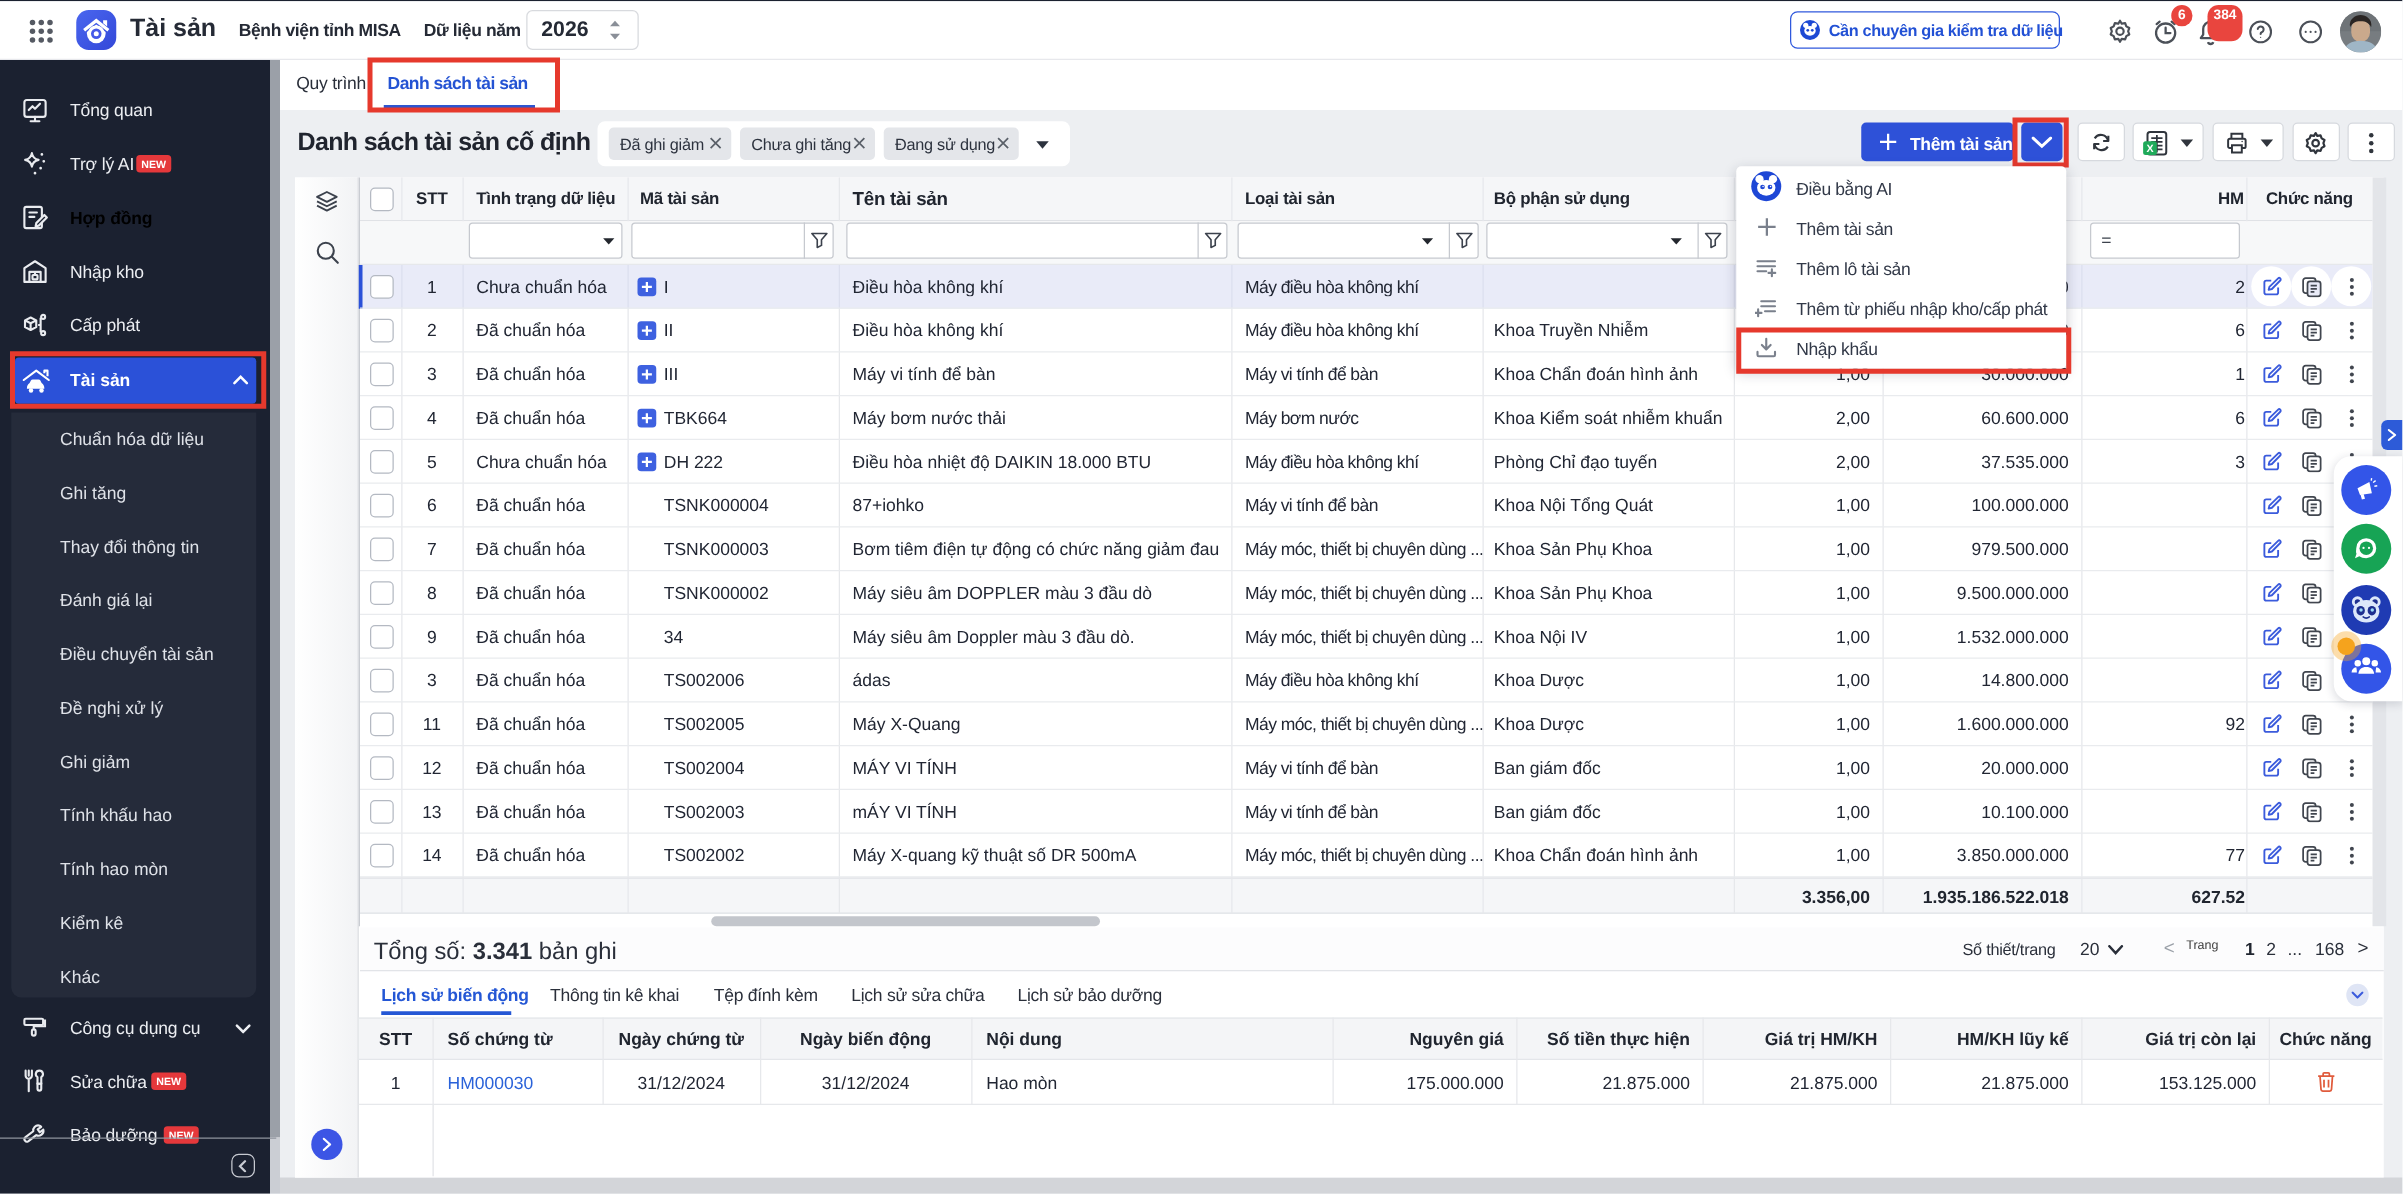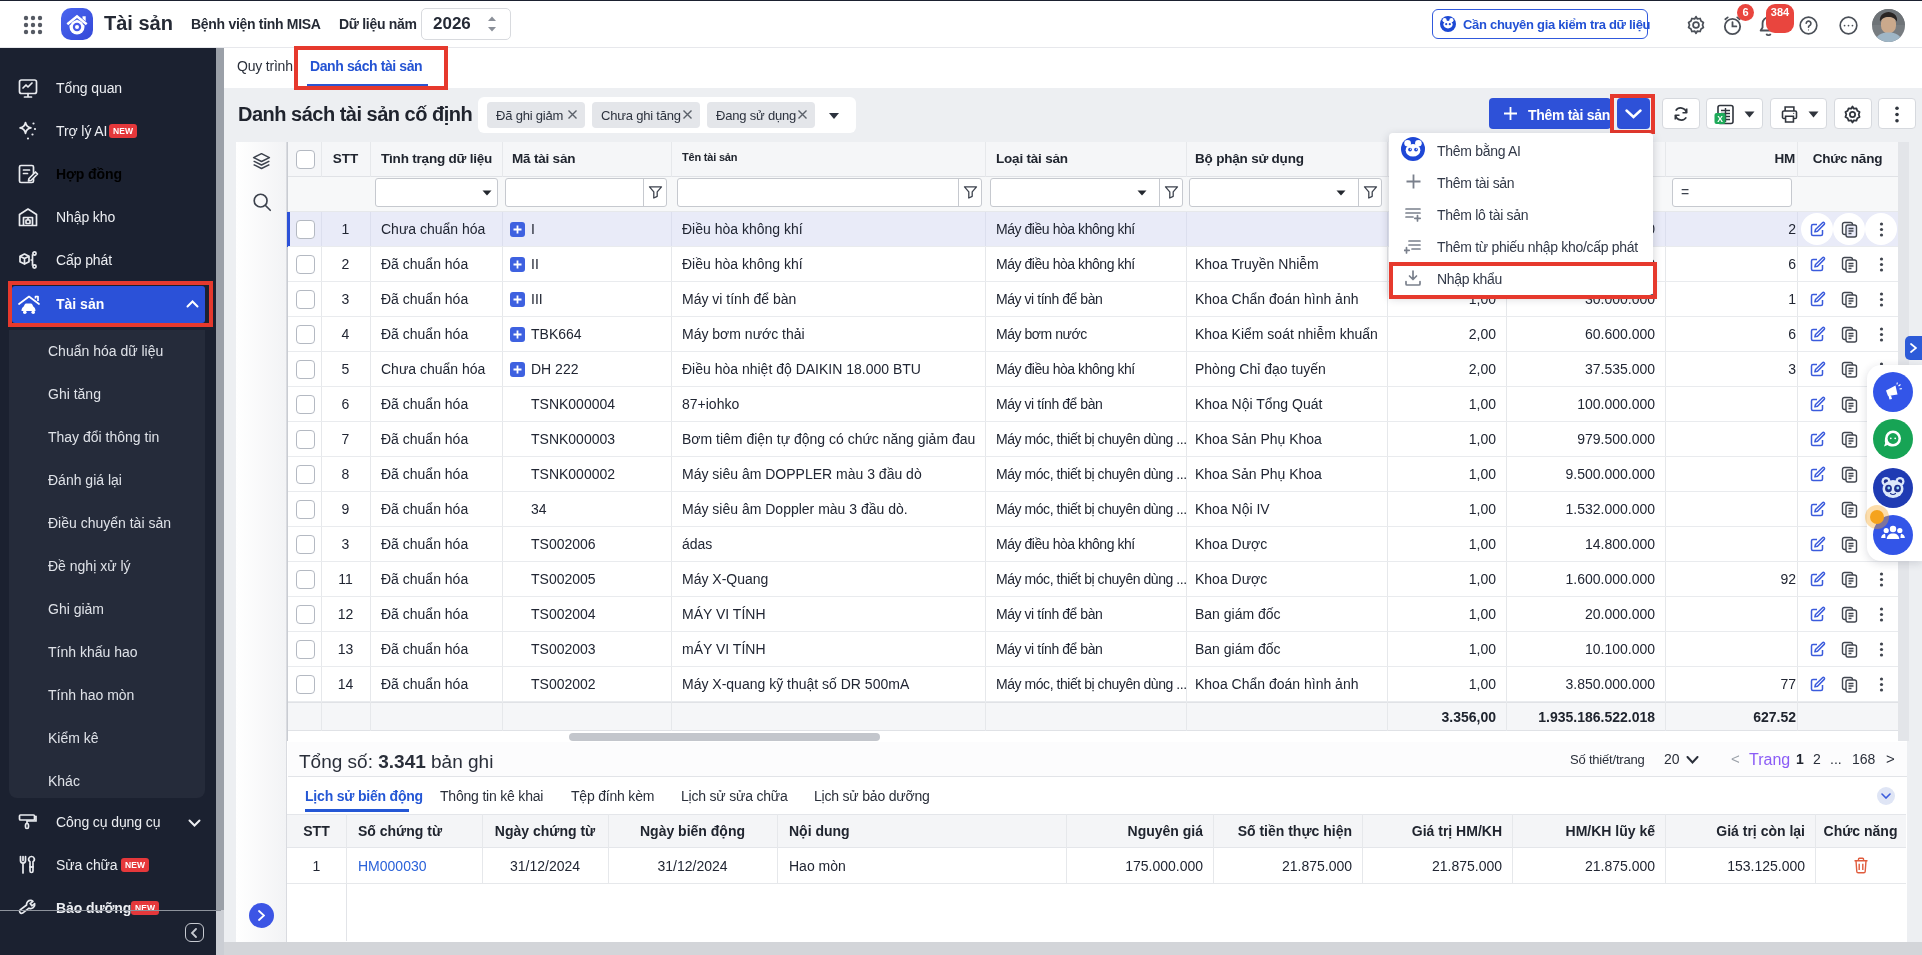--- a/index.html
+++ b/index.html
@@ -239,21 +239,21 @@
 <svg class="ab" style="left:16px;top:853px" width="24" height="24" viewBox="0 0 24 24" fill="none" stroke="#e9ebef" stroke-width="1.7">
     <path d="M7 3.5 v4 M4.5 3.5 v4 a2.5 2.5 0 0 0 5 0 v-4 M7 10 V20" stroke-linecap="round"></path>
     <path d="M15.5 3.5 a2.8 2.8 0 0 0-1.5 5.2 V14 h3 V8.7 A2.8 2.8 0 0 0 15.5 3.5 z" stroke-linejoin="round"></path>
     <path d="M14 14 h3 v4 a1.5 1.5 0 0 1-3 0 z"></path>
   </svg>
 <div class="ab" style="left:56px;top:857px;font-size:14px;letter-spacing:-0.1px;color:#eceef2;font-weight:400">Sửa chữa</div>
 <div class="ab tc" style="left:121px;top:858px;width:28px;height:14px;border-radius:3px;background:#e5383b;color:#fff;font-size:8.5px;font-weight:bold;line-height:14px">NEW</div>
 <svg class="ab" style="left:16px;top:896px" width="24" height="24" viewBox="0 0 24 24" fill="none" stroke="#e9ebef" stroke-width="1.7">
     <path d="M14 4 a4 4 0 0 0-3.8 5.2 L4.5 15 a2 2 0 0 0 2.8 2.8 L13 12 a4 4 0 0 0 5-5.2 l-2.5 2.5 -2-2 L16 4.8 A4 4 0 0 0 14 4 z" stroke-linejoin="round" transform="rotate(8 12 12)"></path>
   </svg>
-<div class="ab" style="left:56px;top:900px;font-size:14px;letter-spacing:-0.1px;color:#eceef2;font-weight:700">Bảo dưỡng</div>
+<div class="ab" style="left:56px;top:900px;font-size:14px;letter-spacing:-0.1px;color:#eceef2;font-weight:400">Bảo dưỡng</div>
 <div class="ab tc" style="left:131px;top:901px;width:28px;height:14px;border-radius:3px;background:#e5383b;color:#fff;font-size:8.5px;font-weight:bold;line-height:14px">NEW</div>
 <div class="ab" style="left:0;top:910px;width:221px;height:1px;background:#8e939c"></div>
 <div class="ab" style="left:185px;top:923px;width:19px;height:19px;border:1.6px solid #c7cad1;border-radius:6px"></div>
 <svg class="ab" style="left:190px;top:928px" width="8" height="10" viewBox="0 0 8 10" fill="none" stroke="#c7cad1" stroke-width="1.8">
     <path d="M6 1 L2 5 L6 9" stroke-linecap="round"></path>
   </svg>
 <div class="ab" style="left:236px;top:142px;width:1671px;height:800px;background:#fff"></div>
 <div class="ab" style="left:236px;top:142px;width:51px;height:800px;background:linear-gradient(90deg,#ffffff,#f2f3f5);border-right:1px solid #d9dbe0"></div>
 <svg class="ab" style="left:251px;top:151px" width="21" height="21" viewBox="0 0 24 24" fill="none" stroke="#3c424d" stroke-width="1.7">
 <path d="M12 3 L21 7.5 L12 12 L3 7.5 Z" stroke-linejoin="round"></path>
@@ -272,21 +272,21 @@
 <div class="ab" style="left:985px;top:142px;width:1px;height:589px;background:#e6e8eb"></div>
 <div class="ab" style="left:1186px;top:142px;width:1px;height:589px;background:#e6e8eb"></div>
 <div class="ab" style="left:1387px;top:142px;width:1px;height:589px;background:#e6e8eb"></div>
 <div class="ab" style="left:1506px;top:142px;width:1px;height:589px;background:#e6e8eb"></div>
 <div class="ab" style="left:1665px;top:142px;width:1px;height:589px;background:#e6e8eb"></div>
 <div class="ab" style="left:1797px;top:142px;width:1px;height:589px;background:#e6e8eb"></div>
 <div class="ab" style="left:287px;top:142px;width:1px;height:599px;background:#c9ccd2"></div>
 <div class="ab b tc" style="left:321px;top:151px;width:49px;font-size:13.5px;color:#20252f">STT</div>
 <div class="ab b" style="left:381px;top:151px;font-size:13.5px;letter-spacing:-0.2px;color:#20252f">Tình trạng dữ liệu</div>
 <div class="ab b" style="left:512px;top:151px;font-size:13.5px;letter-spacing:-0.2px;color:#20252f">Mã tài sản</div>
-<div class="ab b" style="left:682px;top:151px;font-size:11px;letter-spacing:-0.2px;color:#20252f">Tên tài sản</div>
+<div class="ab b" style="left:682px;top:151px;font-size:15px;letter-spacing:-0.2px;color:#20252f">Tên tài sản</div>
 <div class="ab b" style="left:996px;top:151px;font-size:13.5px;letter-spacing:-0.2px;color:#20252f">Loại tài sản</div>
 <div class="ab b" style="left:1195px;top:151px;font-size:13.5px;letter-spacing:-0.2px;color:#20252f">Bộ phận sử dụng</div>
 <div class="ab b tr" style="left:1700px;top:151px;width:95px;font-size:13.5px;letter-spacing:-0.2px;color:#20252f">HM</div>
 <div class="ab b tc" style="left:1797px;top:151px;width:101px;font-size:13.5px;letter-spacing:-0.2px;color:#20252f">Chức năng</div>
 <div class="ab" style="left:296px;top:150px;width:19px;height:19px;border:1.6px solid #b4b9c2;border-radius:4px;background:#fff"></div>
 <div class="ab" style="left:288px;top:177px;width:1610px;height:35px;background:#f7f8f9;border-bottom:1px solid #e6e8eb"></div>
 <div class="ab" style="left:375px;top:178px;width:123px;height:29px;border:1px solid #c6c9cf;border-radius:3px;background:#fff"></div>
 <svg class="ab" style="left:482px;top:190px" width="10" height="6" viewBox="0 0 10 6">
     <path d="M0.5 0.5 L5 5.5 L9.5 0.5 Z" fill="#23272e"></path>
   </svg>
@@ -720,21 +720,21 @@
 <div class="ab" style="left:569px;top:733px;width:311px;height:8px;background:#c3c6cc;border-radius:4px"></div>
 <div class="ab" style="left:1898px;top:142px;width:11px;height:599px;background:#e3e5e9"></div>
 <div class="ab" style="left:288px;top:742px;width:1619px;height:35px;background:#fcfcfd;border-bottom:1px solid #e2e4e8"></div>
 <div class="ab" style="left:299px;top:751px;font-size:19px;color:#2a2f3a">Tổng số: <span class="b">3.341</span> bản ghi</div>
 <div class="ab" style="left:1570px;top:752px;font-size:13px;letter-spacing:-0.2px;color:#2a2f3a">Số thiết/trang</div>
 <div class="ab" style="left:1664px;top:751px;font-size:14px;color:#2a2f3a">20</div>
 <svg class="ab" style="left:1686px;top:756px" width="13" height="8" viewBox="0 0 13 8" fill="none" stroke="#2a2f3a" stroke-width="2">
     <path d="M1.5 1 L6.5 6.5 L11.5 1" stroke-linecap="round"></path>
   </svg>
 <div class="ab" style="left:1731px;top:750px;font-size:15px;color:#9aa0a8">&lt;</div>
-<div class="ab" style="left:1749px;top:751px;font-size:16px;color:#8b5cf6">Trang</div>
+<div class="ab" style="left:1749px;top:751px;font-size:10px;color:#404040">Trang</div>
 <div class="ab b" style="left:1796px;top:751px;font-size:14px;color:#20252f">1</div>
 <div class="ab" style="left:1813px;top:751px;font-size:14px;color:#2a2f3a">2</div>
 <div class="ab" style="left:1830px;top:751px;font-size:14px;color:#2a2f3a">...</div>
 <div class="ab" style="left:1852px;top:751px;font-size:14px;color:#2a2f3a">168</div>
 <div class="ab" style="left:1886px;top:750px;font-size:15px;color:#2a2f3a">&gt;</div>
 <div class="ab b" style="left:305px;top:788px;font-size:14px;letter-spacing:-0.2px;color:#2457d5">Lịch sử biến động</div>
 <div class="ab" style="left:305px;top:809px;width:104px;height:3px;background:#2457d5"></div>
 <div class="ab" style="left:440px;top:788px;font-size:14px;letter-spacing:-0.2px;color:#2a2f3a">Thông tin kê khai</div>
 <div class="ab" style="left:571px;top:788px;font-size:14px;letter-spacing:-0.2px;color:#2a2f3a">Tệp đính kèm</div>
 <div class="ab" style="left:681px;top:788px;font-size:14px;letter-spacing:-0.2px;color:#2a2f3a">Lịch sử sửa chữa</div>
@@ -780,21 +780,21 @@
 <svg class="ab" style="left:1853px;top:857px" width="16" height="17" viewBox="0 0 16 17" fill="none" stroke="#e05b3c" stroke-width="1.4">
 <path d="M1.5 3.8 H14.5 M5.5 3.8 V2 a0.8 0.8 0 0 1 .8-.8 h3.4 a0.8 0.8 0 0 1 .8.8 v1.8"></path>
 <path d="M3 3.8 L3.8 14.5 a1.4 1.4 0 0 0 1.4 1.3 h5.6 a1.4 1.4 0 0 0 1.4-1.3 L13 3.8"></path>
 <path d="M6.2 6.8 V13 M9.8 6.8 V13"></path>
 </svg>
 <div class="ab" style="left:249px;top:903px;width:25px;height:25px;border-radius:50%;background:#3c55e5"></div>
 <svg class="ab" style="left:258px;top:910px" width="7" height="11" viewBox="0 0 7 11" fill="none" stroke="#fff" stroke-width="1.8">
     <path d="M1 1 L6 5.5 L1 10" stroke-linecap="round"></path>
   </svg>
 <div class="ab" style="left:1389px;top:133px;width:264px;height:162px;background:#fff;border-radius:4px;box-shadow:0 3px 10px rgba(30,35,60,.22)"></div>
-<div class="ab" style="left:1437px;top:143px;font-size:14px;letter-spacing:-0.3px;color:#323948">Thêm bằng AI</div>
+<div class="ab" style="left:1437px;top:143px;font-size:14px;letter-spacing:-0.3px;color:#323948">Điều bằng AI</div>
 <div class="ab" style="left:1437px;top:175px;font-size:14px;letter-spacing:-0.3px;color:#323948">Thêm tài sản</div>
 <div class="ab" style="left:1437px;top:207px;font-size:14px;letter-spacing:-0.3px;color:#323948">Thêm lô tài sản</div>
 <div class="ab" style="left:1437px;top:239px;font-size:14px;letter-spacing:-0.3px;color:#323948">Thêm từ phiếu nhập kho/cấp phát</div>
 <div class="ab" style="left:1437px;top:271px;font-size:14px;letter-spacing:-0.3px;color:#323948">Nhập khẩu</div>
 <div class="ab" style="left:1401px;top:137px;width:24px;height:24px;border-radius:50%;background:#1e47d6"></div>
 <svg class="ab" style="left:1401px;top:137px" width="24" height="24" viewBox="0 0 16 16">
 <circle cx="4.4" cy="4.2" r="2.2" fill="#fff"></circle>
     <circle cx="11.6" cy="4.2" r="2.2" fill="#fff"></circle>
 <ellipse cx="8" cy="8.8" rx="4.9" ry="4.2" fill="#fff"></ellipse>
 <circle cx="6" cy="8.4" r="1.25" fill="#1e47d6"></circle>

